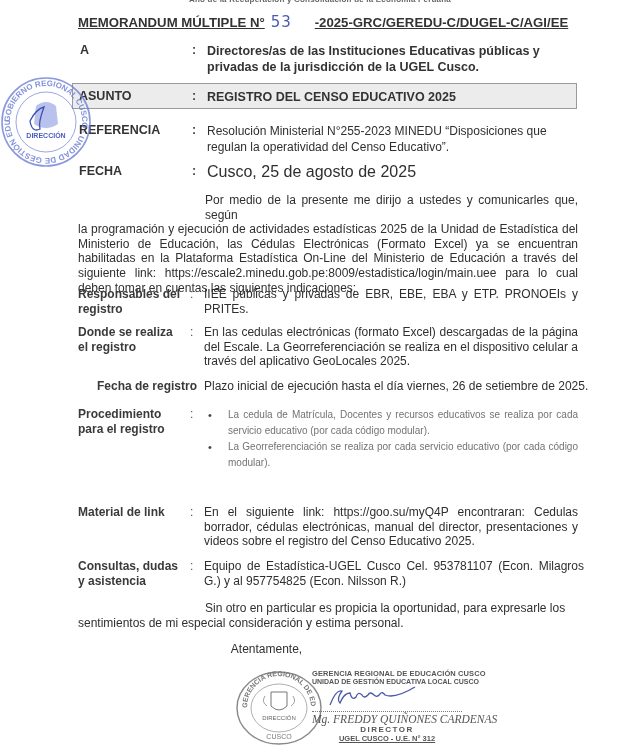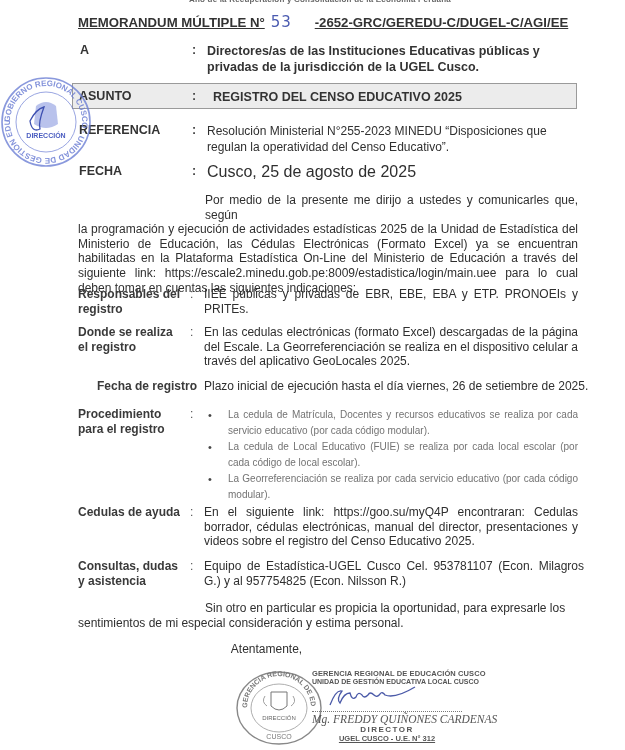--- a/index.html
+++ b/index.html
@@ -29,31 +29,31 @@
   .sig-name { font-family:"Liberation Serif", serif; font-style:italic; font-size:11.5px; color:#555; white-space:nowrap; border-top:1px dotted #777; padding-top:1px; }
   .sig-role { font-size:8px; color:#555; text-align:center; letter-spacing:1.5px; font-weight:bold; }
   .sig-unit { font-size:7.5px; color:#555; text-align:center; font-weight:bold;text-decoration:underline; }
 </style>
 </head>
 <body>
 
 <div class="abs header-year">Año de la Recuperación y Consolidación de la Economía Peruana</div>
 
 <div class="abs memo-title">
-  <span>MEMORANDUM MÚLTIPLE N°</span><span class="num">53</span><span>-2652-GRC/GEREDU-C/DUGEL-C/AGI/EE</span>
+  <span>MEMORANDUM MÚLTIPLE N°</span><span class="num">53</span><span>-2025-GRC/GEREDU-C/DUGEL-C/AGI/EE</span>
 </div>
 
 <div class="abs hdr-label" style="left:80px; top:43px;">A</div>
 <div class="abs hdr-colon" style="left:192px; top:43px;">:</div>
 <div class="abs hdr-value bold" style="left:207px; top:43px; width:380px;">Directores/as de las Instituciones Educativas públicas y privadas de la jurisdicción de la UGEL Cusco.</div>
 
 <div class="abs asunto-box"></div>
 <div class="abs hdr-label" style="left:79px; top:89px;">ASUNTO</div>
 <div class="abs hdr-colon" style="left:192px; top:89px;">:</div>
-<div class="abs hdr-value bold" style="left:213px; top:89px;text-align:right;">REGISTRO DEL CENSO EDUCATIVO 2025</div>
+<div class="abs hdr-value bold" style="left:207px; top:89px;text-align:right;">REGISTRO DEL CENSO EDUCATIVO 2025</div>
 
 <div class="abs hdr-label" style="left:79px; top:123px;">REFERENCIA</div>
 <div class="abs hdr-colon" style="left:192px; top:123px;">:</div>
 <div class="abs hdr-value" style="left:207px; top:123px; width:355px; font-size:12px;">Resolución Ministerial N°255-2023 MINEDU “Disposiciones que regulan la operatividad del Censo Educativo”.</div>
 
 <div class="abs hdr-label" style="left:79px; top:164px;">FECHA</div>
 <div class="abs hdr-colon" style="left:192px; top:164px;">:</div>
 <div class="abs hdr-value" style="left:207px; top:164px; font-size:16px;">Cusco, 25 de agosto de 2025</div>
 
 <div class="abs stamp-top">
@@ -87,26 +87,25 @@
 
 <div class="abs row-label" style="left:78px; top:379px; width:110px; white-space:nowrap;margin-left:19px;">Fecha de registro</div>
 <div class="abs row-colon" style="left:190px; top:379px;">:</div>
 <div class="abs row-value" style="left:204px; top:379px; width:380px; white-space:nowrap;">Plazo inicial de ejecución hasta el día viernes, 26 de setiembre de 2025.</div>
 
 <div class="abs row-label" style="left:78px; top:407px; width:105px;">Procedimiento para el registro</div>
 <div class="abs row-colon" style="left:190px; top:407px;">:</div>
 <div class="abs" style="left:204px; top:407px; width:374px;">
   <ul class="proc">
     <li>La cedula de Matrícula, Docentes y recursos educativos se realiza por cada servicio educativo (por cada código modular).</li>
-    <li>La cedula de Local Educativo (FUIE) se realiza por cada local escolar (por cada código de local escolar).</li>
     <li>La Georreferenciación se realiza por cada servicio educativo (por cada código modular).</li>
   </ul>
 </div>
 
-<div class="abs row-label" style="left:78px; top:505px; width:110px; white-space:nowrap;">Cedulas de ayuda</div>
+<div class="abs row-label" style="left:78px; top:505px; width:110px; white-space:nowrap;">Material de link</div>
 <div class="abs row-colon" style="left:190px; top:505px;">:</div>
 <div class="abs row-value" style="left:204px; top:505px; width:374px;">En el siguiente link: https://goo.su/myQ4P encontraran: Cedulas borrador, cédulas electrónicas, manual del director, presentaciones y videos sobre el registro del Censo Educativo 2025.</div>
 
 <div class="abs row-label" style="left:78px; top:559px; width:105px;">Consultas, dudas y asistencia</div>
 <div class="abs row-colon" style="left:190px; top:559px;">:</div>
 <div class="abs row-value" style="left:204px; top:559px; width:380px;">Equipo de Estadística-UGEL Cusco Cel. 953781107 (Econ. Milagros G.) y al 957754825 (Econ. Nilsson R.)</div>
 
 <div class="abs body-text" style="left:78px; top:601px; width:500px;">
   <div style="padding-left:127px;">Sin otro en particular es propicia la oportunidad, para expresarle los</div>
   <div style="text-align:left;">sentimientos de mi especial consideración y estima personal.</div>

